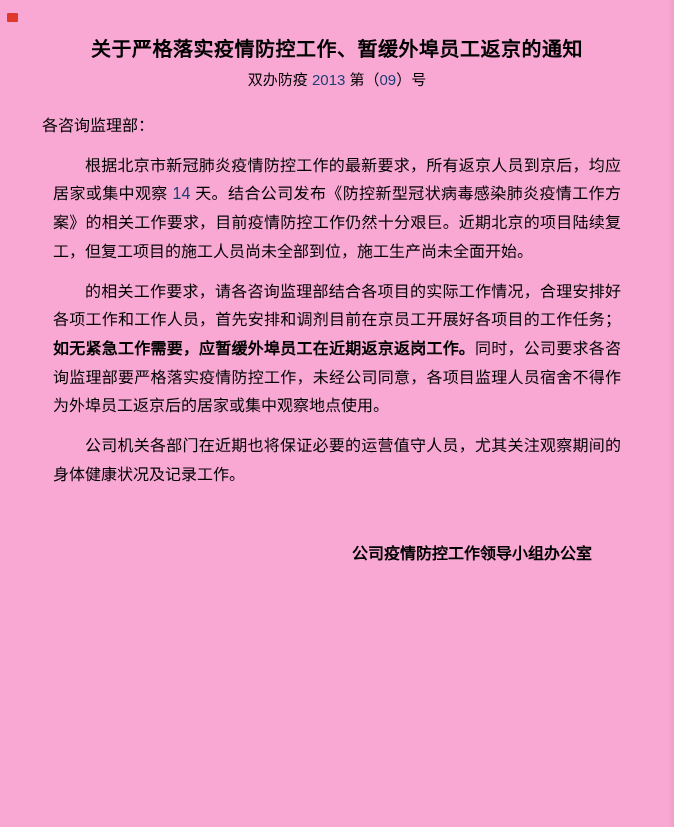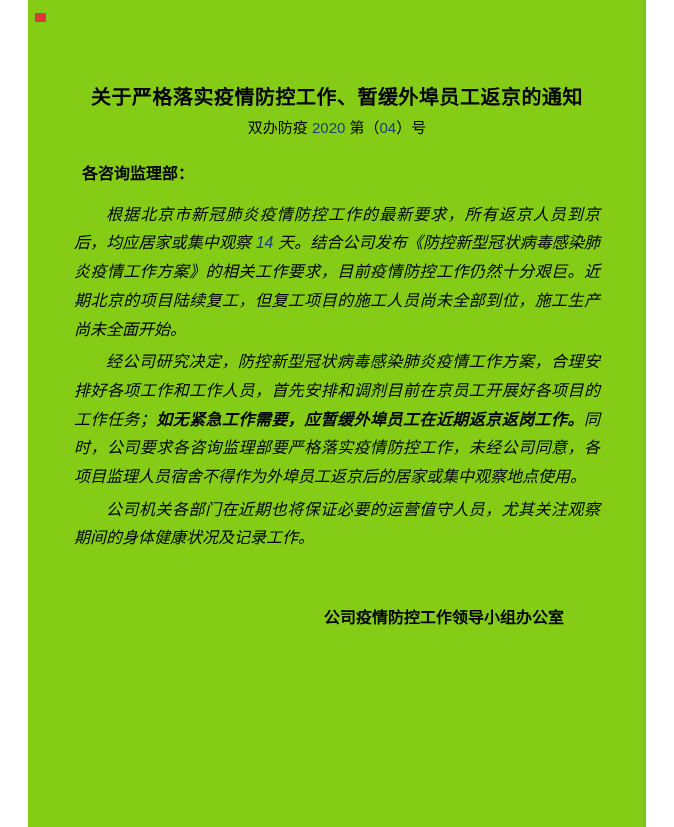--- a/index.html
+++ b/index.html
@@ -3,27 +3,27 @@
 <meta charset="utf-8">
 <style>
   html, body { margin: 0; padding: 0; }
   body {
     background: #ffffff;
     font-family: "Liberation Sans", sans-serif;
     color: #000000;
   }
   .page {
     position: relative;
-    width: 618px;
+    width: 674px;
     height: 827px;
     margin: 0 auto;
-    background: #84cc16;
+    background: #f9a8d4;
     overflow: hidden;
     box-sizing: border-box;
-    padding-top: 82px;
+    padding-top: 34px;
   }
   
   .page::after {
     content: "";
     position: absolute;
     top: 0; right: 0;
     width: 6px; height: 100%;
     background: linear-gradient(to right, rgba(0,0,0,0), rgba(0,0,0,0.05));
     pointer-events: none;
   }
@@ -48,27 +48,26 @@
     font-size: 15px;
     line-height: 20px;
   }
   .body-text {
     margin: 22px 42px 0 42px;
     font-size: 16px;
     line-height: 28.7px;
     text-align: justify;
   }
   .salutation {
-    font-weight: bold;
-    margin: 12px;
+    font-weight: normal;
+    margin: 0;
   }
   .body-text p.para {
-    margin: 4px;
+    margin: 11px;
     text-indent: 2em;
-    font-style: italic;
   }
   .bold { font-weight: bold; }
   .num { color: #1d3e76; }
   .signature {
     margin: 50px 82px 0 auto;
     width: -moz-fit-content;
     width: fit-content;
     text-align: center;
     font-weight: bold;
     font-size: 16px;
@@ -78,28 +77,28 @@
 </style>
 </head>
 <body>
 
 <div class="page">
 
   <div class="red-mark"></div>
 
   <h1 class="title">关于严格落实疫情防控工作、暂缓外埠员工返京的通知</h1>
 
-  <div class="doc-number"><span>双办防疫 </span><span class="num">2020</span><span> 第（</span><span class="num">04</span><span>）号</span></div>
+  <div class="doc-number"><span>双办防疫 </span><span class="num">2013</span><span> 第（</span><span class="num">09</span><span>）号</span></div>
 
   <div class="body-text">
     <p class="salutation">各咨询监理部：</p>
 
     <p class="para"><span>根据北京市新冠肺炎疫情防控工作的最新要求，所有返京人员到京后，均应居家或集中观察 </span><span class="num">14</span><span> 天。结合公司发布《防控新型冠状病毒感染肺炎疫情工作方案》的相关工作要求，目前疫情防控工作仍然十分艰巨。近期北京的项目陆续复工，但复工项目的施工人员尚未全部到位，施工生产尚未全面开始。</span></p>
 
-    <p class="para"><span>经公司研究决定，防控新型冠状病毒感染肺炎疫情工作方案，合理安排好各项工作和工作人员，首先安排和调剂目前在京员工开展好各项目的工作任务；</span><span class="bold">如无紧急工作需要，应暂缓外埠员工在近期返京返岗工作。</span><span>同时，公司要求各咨询监理部要严格落实疫情防控工作，未经公司同意，各项目监理人员宿舍不得作为外埠员工返京后的居家或集中观察地点使用。</span></p>
+    <p class="para"><span>的相关工作要求，请各咨询监理部结合各项目的实际工作情况，合理安排好各项工作和工作人员，首先安排和调剂目前在京员工开展好各项目的工作任务；</span><span class="bold">如无紧急工作需要，应暂缓外埠员工在近期返京返岗工作。</span><span>同时，公司要求各咨询监理部要严格落实疫情防控工作，未经公司同意，各项目监理人员宿舍不得作为外埠员工返京后的居家或集中观察地点使用。</span></p>
 
 
 
     <p class="para"><span>公司机关各部门在近期也将保证必要的运营值守人员，尤其关注观察期间的身体健康状况及记录工作。</span></p>
   </div>
 
   <div class="signature">
     <div>公司疫情防控工作领导小组办公室</div>
 
   </div>

